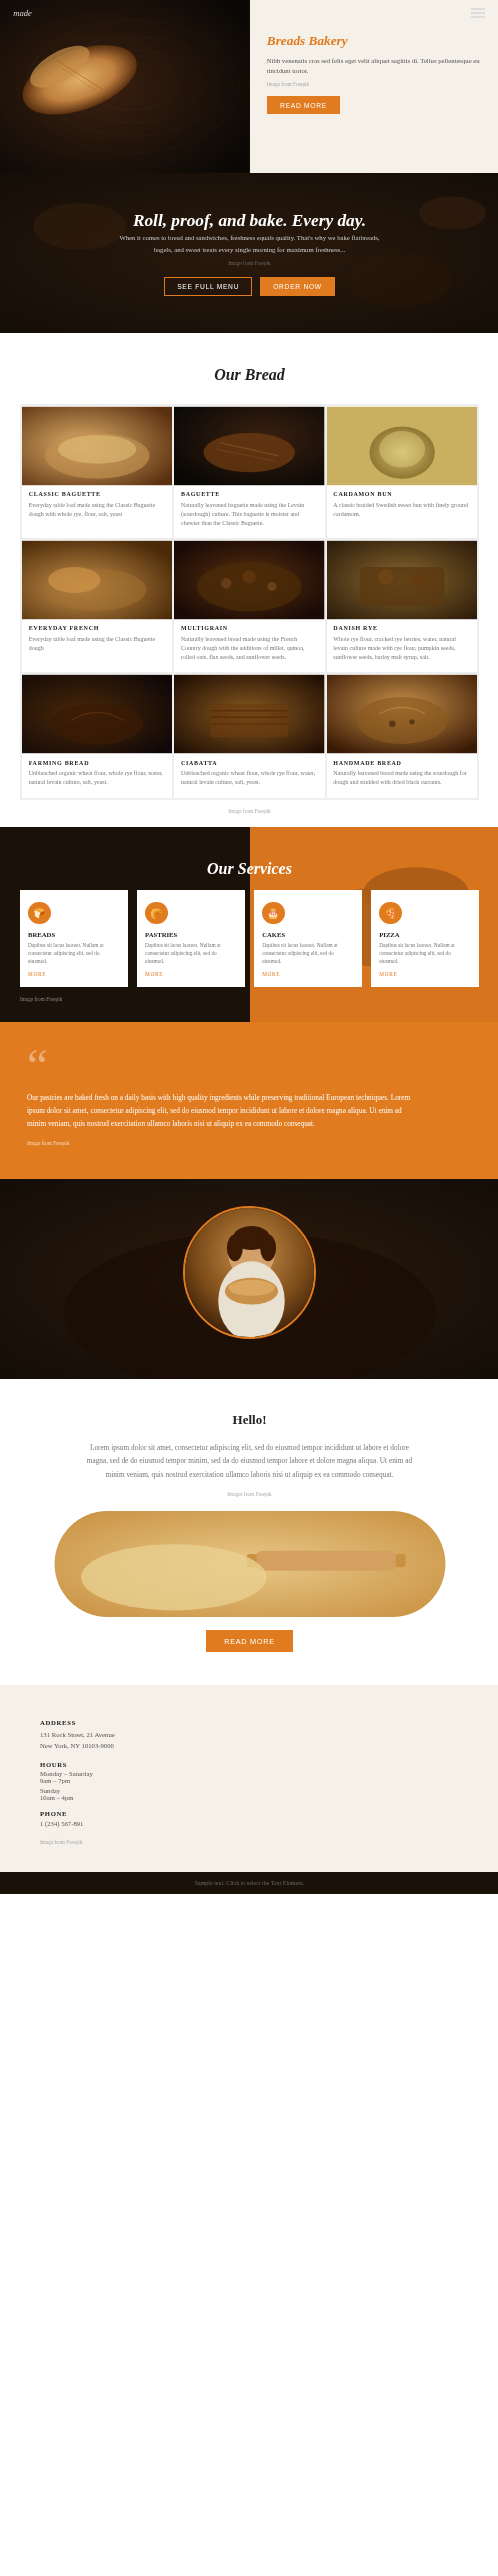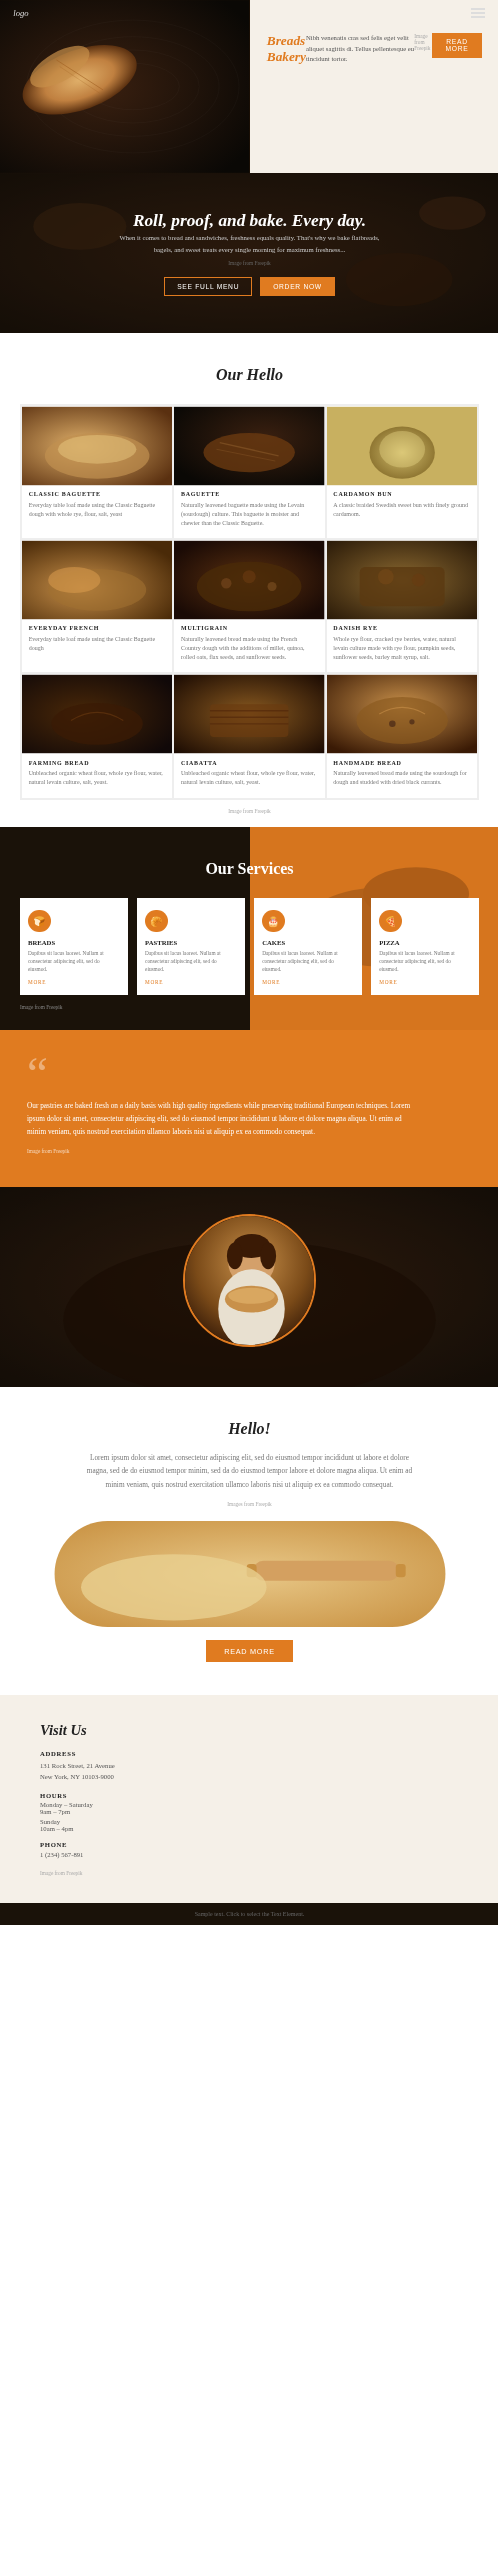--- a/index.html
+++ b/index.html
@@ -8,21 +8,21 @@
     
     .nav {
       display: flex; justify-content: space-between; align-items: center;
       padding: 8px 13.3px; position: absolute; top: 0; left: 0; width: 100%; z-index: 10;
     }
   </style>
 </head>
 <body>
 
 <nav class="nav">
-  <span style="color:#ddd;font-size:8.6px;font-style:italic;">logo</span>
+  <span style="color:#ddd;font-size:8.6px;font-style:italic;">made</span>
   <div style="display:flex;flex-direction:column;gap:2.7px;cursor:pointer;">
     <span style="width:13.3px;height:1.3px;background:#ddd;display:block;"></span>
     <span style="width:13.3px;height:1.3px;background:#ddd;display:block;"></span>
     <span style="width:13.3px;height:1.3px;background:#ddd;display:block;"></span>
   </div>
 </nav>
 
 <section style="display:flex;height:173px;position:relative;">
 
   <div style="width:50%;background:#1a0f05;position:relative;overflow:hidden;">
@@ -46,21 +46,21 @@
       <ellipse cx="200" cy="130" rx="70" ry="35" fill="none" stroke="#fff" stroke-width="0.5" opacity="0.08"></ellipse>
 
       <ellipse cx="120" cy="120" rx="90" ry="45" fill="url(#crois1)" transform="rotate(-20 120 120)"></ellipse>
       <ellipse cx="90" cy="100" rx="50" ry="22" fill="#c8904a" opacity="0.7" transform="rotate(-30 90 100)"></ellipse>
 
       <line x1="85" y1="90" x2="155" y2="135" stroke="#a06020" stroke-width="1.5" opacity="0.6"></line>
       <line x1="90" y1="100" x2="150" y2="140" stroke="#a06020" stroke-width="1" opacity="0.4"></line>
     </svg>
   </div>
 
-  <div style="width:50%;background:#f5f0e8;padding:33px 17.3px 13.3px 17.3px;display:flex;">
+  <div style="width:50%;background:#f5f0e8;padding:33px 17.3px 13.3px 17.3px;display:flex;flex-direction:column;">
     <h1 style="font-size:13.3px;color:#e07b20;font-style:italic;margin-bottom:6.7px;">Breads Bakery</h1>
     <p style="font-size:6.7px;color:#555;line-height:1.6;margin-bottom:4px;">Nibh venenatis cras sed felis eget velit aliquet sagittis di. Tellus pellentesque eu tincidunt tortor.</p>
     <p style="font-size:5.3px;color:#aaa;margin-bottom:9.3px;">Image from Freepik</p>
     <button style="background:#e07b20;color:#fff;border:none;padding:5.3px 13.3px;font-size:6.7px;letter-spacing:0.7px;cursor:pointer;text-transform:uppercase;align-self:flex-start;">READ MORE</button>
   </div>
 </section>
 
 <section style="background:#1a1209;color:#fff;padding:33px 40px;text-align:center;position:relative;min-height:160px;display:flex;flex-direction:column;align-items:center;justify-content:center;">
   <svg width="499" height="160" viewBox="0 0 750 240" style="position:absolute;top:0;left:0;opacity:0.5;">
     <defs>
@@ -78,21 +78,21 @@
   <h2 style="font-size:17.3px;font-style:italic;z-index:1;margin-bottom:0;line-height:1.3;position:relative;">Roll, proof, and bake. Every day.</h2>
   <p style="font-size:6.7px;color:#ccc;z-index:1;max-width:279px;margin-bottom:5.3px;line-height:1.7;position:relative;">When it comes to bread and sandwiches, freshness equals quality. That's why we bake flatbreads, bagels, and sweet treats every single morning for maximum freshness...</p>
   <p style="font-size:5.3px;color:#666;z-index:1;margin-bottom:10.6px;position:relative;">Image from Freepik</p>
   <div style="display:flex;gap:8px;z-index:1;position:relative;">
     <button style="background:transparent;color:#fff;border:0.7px solid #e07b20;padding:5.3px 12px;font-size:6.7px;letter-spacing:0.7px;cursor:pointer;text-transform:uppercase;">SEE FULL MENU</button>
     <button style="background:#e07b20;color:#fff;border:0.7px solid #e07b20;padding:5.3px 12px;font-size:6.7px;letter-spacing:0.7px;cursor:pointer;text-transform:uppercase;">ORDER NOW</button>
   </div>
 </section>
 
 <section style="padding:33px 20px 13.3px;background:#fff;">
-  <h2 style="text-align:center;font-size:16px;font-style:italic;color:#222;margin-bottom:20px;">Our Hello</h2>
+  <h2 style="text-align:center;font-size:16px;font-style:italic;color:#222;margin-bottom:20px;">Our Bread</h2>
   <div style="display:grid;grid-template-columns:1fr 1fr 1fr;border:0.7px solid #eee;">
 
     <div style="border:0.7px solid #eee;padding-bottom:10.6px;">
       <div style="width:100%;height:80px;overflow:hidden;">
         <svg width="100%" height="80" viewBox="0 0 230 120">
           <defs>
               <radialGradient id="bi1" cx="40%" cy="50%" r="70%">
                 <stop offset="0%" stop-color="#e0b06a"></stop>
                 <stop offset="100%" stop-color="#5a3010"></stop>
               </radialGradient>
@@ -283,21 +283,21 @@
 <section style="padding:33px 20px 20px;position:relative;background:#1a1209;">
 
   <div style="position:absolute;top:0;right:0;width:50%;height:100%;background:#e07b20;opacity:0.95;z-index:0;"></div>
 
   <svg width="249" height="200" viewBox="0 0 375 300" style="position:absolute;top:0;right:0;opacity:0.25;z-index:0;">
     <rect width="375" height="300" fill="none"></rect>
     <ellipse cx="200" cy="150" rx="120" ry="60" fill="#4a2a10"></ellipse>
     <ellipse cx="250" cy="100" rx="80" ry="40" fill="#3a1a05"></ellipse>
   </svg>
 
-  <h2 style="text-align:center;font-size:16px;color:#fff;margin-bottom:20px;position:relative;z-index:1;">Our Services</h2>
+  <h2 style="text-align:center;font-size:16px;font-style:italic;color:#fff;margin-bottom:12px;position:relative;z-index:1;">Our Services</h2>
   <div style="display:grid;grid-template-columns:1fr 1fr 1fr 1fr;gap:9.3px;position:relative;z-index:1;">
 
     <div style="background:#fff;padding:12px 8px 9.3px;display:flex;flex-direction:column;">
       <div style="width:22.6px;height:22.6px;background:#e07b20;border-radius:50%;display:flex;align-items:center;justify-content:center;margin-bottom:6.7px;font-size:10px;">🍞</div>
       <div style="font-size:6.7px;font-weight:bold;color:#222;margin-bottom:4px;text-transform:uppercase;">Breads</div>
       <div style="font-size:5.3px;color:#777;line-height:1.5;margin-bottom:5.3px;flex:1;">Dapibus sit lacus laoreet. Nullam at consectetur adipiscing elit, sed do eiusmod.</div>
       <span style="font-size:5.3px;color:#e07b20;text-transform:uppercase;letter-spacing:0.7px;cursor:pointer;">MORE</span>
     </div>
 
     <div style="background:#fff;padding:12px 8px 9.3px;display:flex;flex-direction:column;">
@@ -361,21 +361,21 @@
 
       <ellipse cx="100" cy="140" rx="50" ry="60" fill="#e8e0d0"></ellipse>
 
       <ellipse cx="100" cy="125" rx="40" ry="20" fill="#c8904a"></ellipse>
       <ellipse cx="100" cy="120" rx="35" ry="12" fill="#e0b06a" opacity="0.7"></ellipse>
     </svg>
   </div>
 </section>
 
 <section style="background:#fff;padding:33px 53px;text-align:center;">
-  <h2 style="font-size:16px;font-style:italic;color:#222;margin-bottom:13.3px;">Hello!</h2>
+  <h2 style="font-size:13px;color:#222;margin-bottom:13.3px;">Hello!</h2>
   <p style="font-size:7.3px;color:#777;line-height:1.8;margin-bottom:10.6px;max-width:333px;margin-left:auto;margin-right:auto;">Lorem ipsum dolor sit amet, consectetur adipiscing elit, sed do eiusmod tempor incididunt ut labore et dolore magna, sed de do eiusmod tempor minim, sed da do eiusmod tempor labore et dolore magna aliqua. Ut enim ad minim veniam, quis nostrud exercitation ullamco laboris nisi ut aliquip ex ea commodo consequat.</p>
   <p style="font-size:5.3px;color:#aaa;margin-bottom:13.3px;">Images from Freepik</p>
   <div style="width:100%;height:106px;margin-bottom:13.3px;overflow:hidden;position:relative;">
     <svg width="392" height="106" viewBox="0 0 590 160" style="display:block;margin:0 auto;">
       <defs>
         <radialGradient id="hellobg" cx="50%" cy="50%" r="70%">
           <stop offset="0%" stop-color="#e8c888"></stop>
           <stop offset="100%" stop-color="#c89040"></stop>
         </radialGradient>
       </defs>
@@ -385,21 +385,20 @@
       <rect x="290" y="65" width="15" height="20" rx="5" fill="#c89040"></rect>
       <rect x="515" y="65" width="15" height="20" rx="5" fill="#c89040"></rect>
 
       <ellipse cx="180" cy="100" rx="140" ry="50" fill="#e8d090" opacity="0.8"></ellipse>
     </svg>
   </div>
   <button style="background:#e07b20;color:#fff;border:none;padding:6.7px 18.6px;font-size:7.3px;letter-spacing:0.7px;cursor:pointer;text-transform:uppercase;">READ MORE</button>
 </section>
 
 <section style="background:#f5f0e8;padding:27px 40px;">
-  <h2 style="font-size:14.6px;font-style:italic;color:#222;margin-bottom:10.6px;">Visit Us</h2>
   <div>
     <div style="font-size:6.7px;font-weight:bold;letter-spacing:0.7px;text-transform:uppercase;color:#222;margin-top:6.7px;margin-bottom:2.7px;">ADDRESS</div>
     <div style="font-size:6.7px;color:#555;line-height:1.7;white-space:pre-line;">131 Rock Street, 21 Avenue
 New York, NY 10103-9000</div>
 
     <div style="font-size:6.7px;font-weight:bold;letter-spacing:0.7px;text-transform:uppercase;color:#222;margin-top:9.3px;margin-bottom:2.7px;">HOURS</div>
     <div style="font-size:6.7px;color:#555;">Monday – Saturday</div>
     <div style="font-size:6.7px;color:#555;">9am – 7pm</div>
     <div style="font-size:6.7px;color:#555;margin-top:2.7px;">Sunday</div>
     <div style="font-size:6.7px;color:#555;">10am – 4pm</div>

